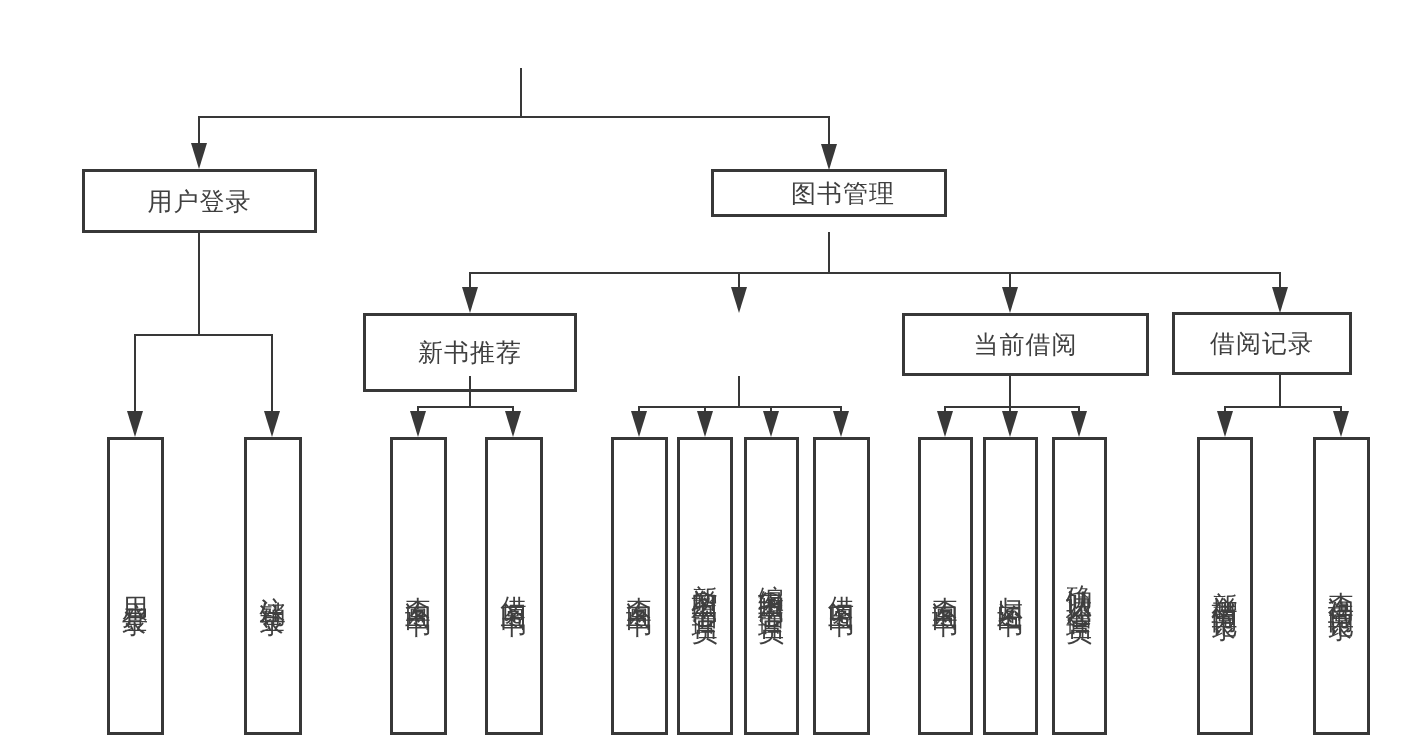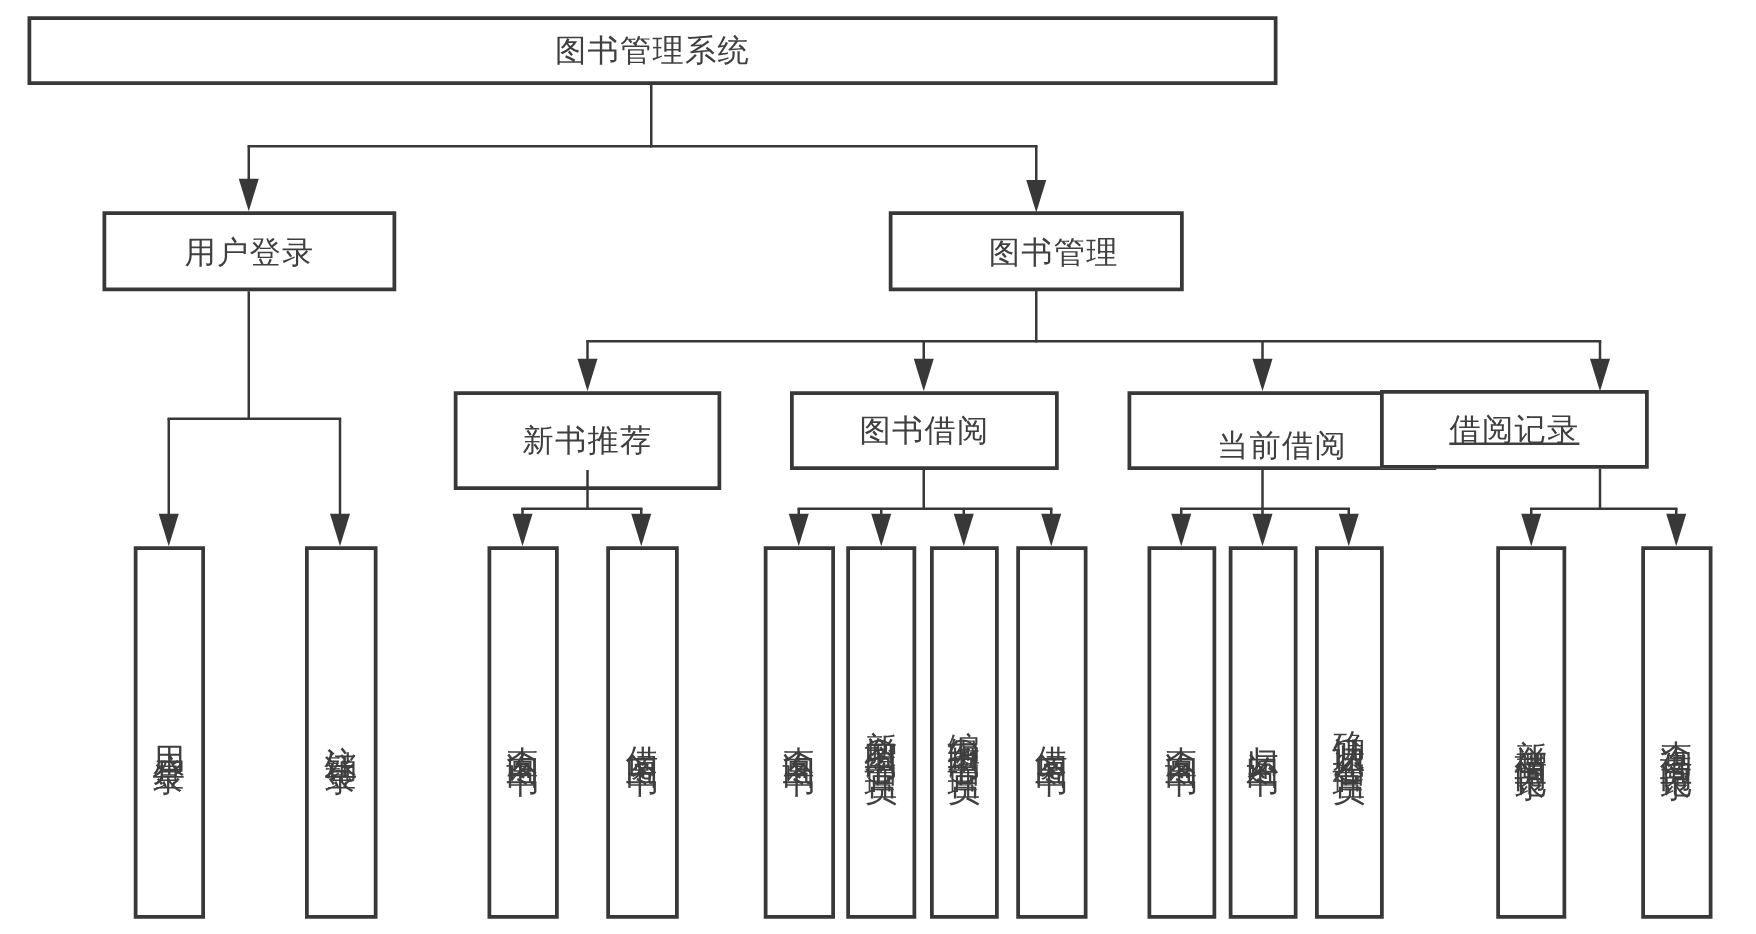--- a/index.html
+++ b/index.html
@@ -60,41 +60,35 @@
     text-shadow:0 0 2px #ffffff;
     white-space:nowrap;
     z-index:5;
   }
 </style>
 </head>
 <body>
 
 <div class="stage">
 
-  <div class="box" style="left:22px;top:13px;width:1000px;height:55px;">
-    <span class="hlabel">图书管理系统</span>
-  </div>
 
   <div class="box" style="left:82px;top:169px;width:235px;height:64px;">
     <span class="hlabel">用户登录</span>
   </div>
-  <div class="box" style="left:711px;top:169px;width:236px;height:64px;padding-left:28px;">
+  <div class="box" style="left:711px;top:169px;width:236px;height:48px;padding-left:28px;">
     <span class="hlabel">图书管理</span>
   </div>
 
   <div class="box" style="left:363px;top:313px;width:214px;height:79px;">
     <span class="hlabel">新书推荐</span>
   </div>
-  <div class="box" style="left:632px;top:313px;width:215px;height:63px;">
-    <span class="hlabel">图书借阅</span>
-  </div>
-  <div class="box" style="left:902px;top:313px;width:247px;height:63px;align-items:flex-end;">
+  <div class="box" style="left:902px;top:313px;width:247px;height:63px;">
     <span class="hlabel">当前借阅</span>
   </div>
-  <div class="box" style="left:1104px;top:312px;width:215px;height:63px;text-decoration:underline;">
+  <div class="box" style="left:1172px;top:312px;width:180px;height:63px;">
     <span class="hlabel">借阅记录</span>
   </div>
 
   <div class="box" style="left:107px;top:437px;width:57px;height:298px;">
     <span class="vtext">用户登录</span>
   </div>
   <div class="box" style="left:244px;top:437px;width:58px;height:298px;">
     <span class="vtext">注销登录</span>
   </div>
 

